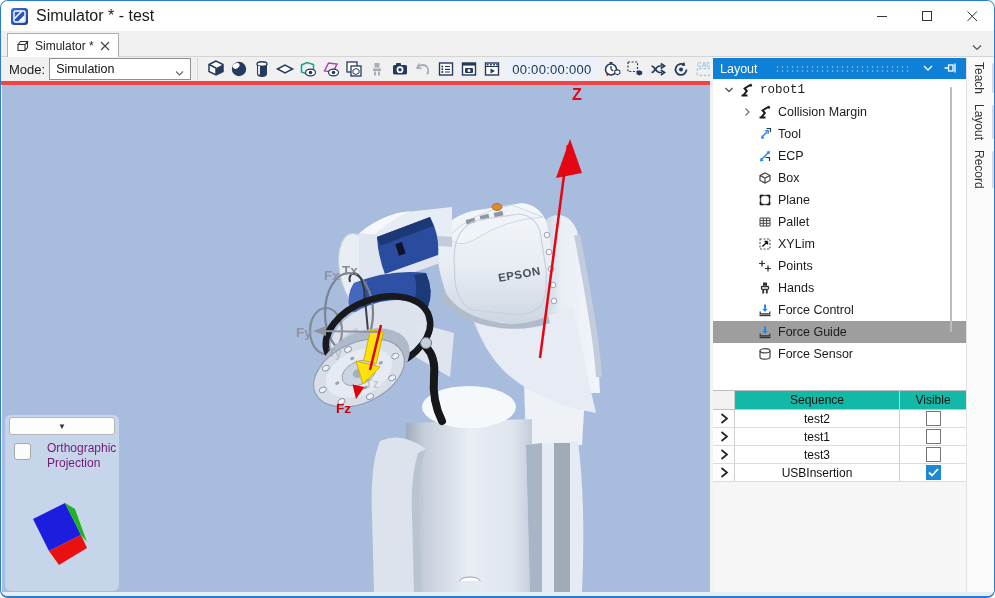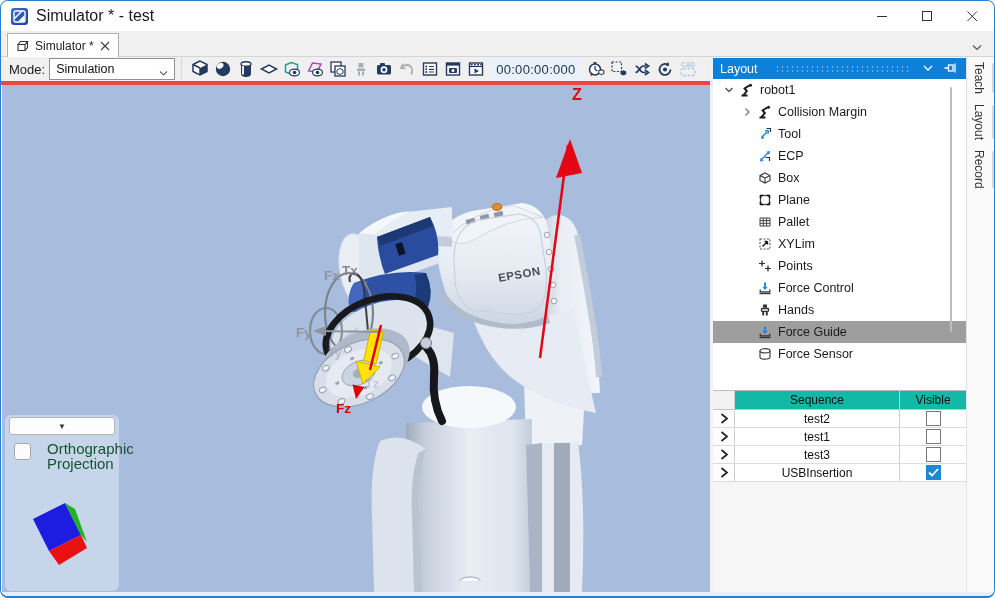--- a/index.html
+++ b/index.html
@@ -11,21 +11,21 @@
   background:linear-gradient(135deg,#3a6fd8,#1b3f9e); position:relative; }
 .appicon svg { position:absolute; left:2px; top:2px; }
 .title-text { font-size:16px; color:#1a1a1a; }
 .winbtn { position:absolute; top:0; width:44px; height:30px; display:flex; align-items:center; justify-content:center; }
 .tabstrip { position:absolute; left:0; top:30px; width:100%; height:26px; background:#f0f0f0; border-bottom:1px solid #d4d4d4; }
 .tab { position:absolute; left:6px; top:2px; height:25px; background:#fff; border:1px solid #aeaeae; border-bottom:none;
   display:flex; align-items:center; padding:0 8px 0 6px; gap:6px; font-size:12px; color:#222; }
 .tabchevron { position:absolute; right:12px; top:7px; color:#555; }
 .toolbar { position:absolute; left:0; top:56px; width:711px; height:28px; background:#f0f0f0; display:flex; align-items:center; border-bottom:4px solid #ef4444; }
 .mode-label { font-size:13px; color:#1a1a1a; margin:0 4px 0 8px; flex-shrink:0; }
-.mode-select { width:126px; height:22px; background:#fff; border:1px solid #909090; display:flex; align-items:center; font-size:12.5px; color:#111; padding-left:6px; position:relative; flex-shrink:0; }
+.mode-select { width:142px; height:22px; background:#fff; border:1px solid #909090; display:flex; align-items:center; font-size:12.5px; color:#111; padding-left:6px; position:relative; flex-shrink:0; }
 .mode-select .chev { position:absolute; right:6px; top:7px; }
 .tsep { width:1px; height:22px; background:#d8d8d8; margin:0 6px; flex-shrink:0; }
 .tbtn { width:23px; height:26px; display:flex; align-items:center; justify-content:center; flex:0 0 auto; }
 .time { height:24px; background:#eaf1fa; color:#16324e; font-size:13px; display:flex; align-items:center; padding:0 6px; margin:0 3px; letter-spacing:0.3px; flex-shrink:0; }
 .viewport { position:absolute; left:1px; top:84px; width:708px; height:507px; background:#a8bcde; overflow:hidden; }
 .bottomstrip { position:absolute; left:0; top:591px; width:100%; height:7px; background:#e7eef8; }
 .splitter { position:absolute; left:709px; top:56px; width:3px; height:535px; background:#f2f2f2; }
 .rightpanel { position:absolute; left:712px; top:56px; width:253px; height:535px; background:#f6f6f6; }
 .phead { position:absolute; left:0; top:1px; width:100%; height:21px; background:#0e80d7; display:flex; align-items:center; }
 .phead-title { color:#fff; font-size:12.5px; margin-left:7px; }
@@ -48,21 +48,21 @@
 .ptc.seq { flex:1; border-right:1px solid #cfcfcf; }
 .ptc.vis { flex:0 0 66px; }
 .cb { width:15px; height:15px; border:1px solid #767676; background:#fff; display:flex; align-items:center; justify-content:center; }
 .cb.on { background:#1e88d2; border-color:#1e88d2; }
 .sidetabs { position:absolute; left:965px; top:56px; width:29px; height:535px; background:#fafafa; border-left:1px solid #e2e2e2; }
 .sidetab { position:relative; writing-mode:vertical-rl; font-size:12px; color:#333; padding:5px 0; margin-left:5px; }
 .sidetab::after { content:""; position:absolute; right:-9px; top:6px; bottom:6px; width:3px; background:#d9d9d9; border-radius:2px; }
 .ovl { position:absolute; left:3px; top:330px; width:114px; height:176px; background:rgba(244,248,253,0.42); border-radius:6px; }
 .ovl-btn { position:absolute; left:4px; top:2px; width:106px; height:18px; background:#fdfdfd; border:1px solid #b5b5b5; border-radius:3px; display:flex; align-items:center; justify-content:center; font-size:8px; color:#333; }
 .ovl-cb { position:absolute; left:9px; top:28px; width:17px; height:17px; background:#fbfbfb; border:1px solid #a8a8a8; border-radius:3px; }
-.ovl-lbl { position:absolute; left:42px; top:26px; width:70px; font-size:15px; color:#14532d; line-height:15px; }
+.ovl-lbl { position:absolute; left:42px; top:26px; width:70px; font-size:12px; color:#701a75; line-height:15px; }
 </style>
 </head>
 <body>
 
 <div id="win">
   <div class="titlebar">
     <div class="appicon">
       <svg width="13" height="13" viewBox="0 0 13 13">
           <rect x="1" y="1" width="11" height="11" rx="1.5" fill="none" stroke="#fff" stroke-width="1.4"></rect>
           <path d="M1.5 8.5 8.5 1.5" stroke="#fff" stroke-width="1.4"></path>
@@ -420,21 +420,21 @@
       <span class="phead-ic" style="right:32px"><svg width="12" height="14">
             <path d="M2 5l4 4 4-4" fill="none" stroke="#fff" stroke-width="1.4"></path>
           </svg></span>
       <span class="phead-ic" style="right:9px"><svg width="14" height="14">
             <path d="M1.5 7h4" stroke="#fff" stroke-width="1.3"></path>
             <rect x="5.5" y="4" width="4.5" height="6" fill="none" stroke="#fff" stroke-width="1.3"></rect>
             <path d="M12 2.5v9" stroke="#fff" stroke-width="1.3"></path>
           </svg></span>
     </div>
     <div class="tree" id="treebox">
-        <div class="trow" style="padding-left: 8px;">
+        <div class="trow" style="padding-left: 8px; font-family: Liberation Mono, monospace;">
           <span class="chv">
             <svg width="12" height="12" viewBox="0 0 12 12">
               <path d="M2.5 4 6 7.5 9.5 4" fill="none" stroke="#555" stroke-width="1.3"></path>
             </svg>
           </span>
           <span class="tic">
             <svg width="16" height="16" viewBox="0 0 16 16">
               <path d="M2.5 13.5h6M4.2 13.5 7.8 9 5.6 6.5 10.2 3.5" stroke="#1a1a1a" stroke-width="2" fill="none"></path>
               <circle cx="11.5" cy="3.2" r="1.5" fill="#1a1a1a"></circle>
             </svg>
@@ -526,38 +526,38 @@
               <path d="M11 7.5v6M8 10.5h6" stroke="#333" stroke-width="1.2"></path>
               <circle cx="11" cy="10.5" r="1.1" fill="#333"></circle>
             </svg>
           </span>
           <span class="lbl">Points</span>
         </div>
         <div class="trow" style="padding-left: 26px;">
           <span class="chv"></span>
           <span class="tic">
             <svg width="16" height="16" viewBox="0 0 16 16">
+              <rect x="6" y="2.5" width="4" height="3.2" fill="#333"></rect>
+              <rect x="4.5" y="6.5" width="7" height="2.8" rx="0.5" fill="none" stroke="#333" stroke-width="1.3"></rect>
+              <path d="M6.2 9.5v4M9.8 9.5v4" stroke="#333" stroke-width="1.9"></path>
+            </svg>
+          </span>
+          <span class="lbl">Hands</span>
+        </div>
+        <div class="trow" style="padding-left: 26px;">
+          <span class="chv"></span>
+          <span class="tic">
+            <svg width="16" height="16" viewBox="0 0 16 16">
               <path d="M8 2.5v4.2" stroke="#1c86ea" stroke-width="2"></path>
               <path d="M8 10 5.3 6.7h5.4Z" fill="#1c86ea"></path>
               <path d="M3.2 9.5v2.3h9.6V9.5" fill="none" stroke="#333" stroke-width="1.2"></path>
               <path d="M2.5 13.5h11" stroke="#333" stroke-width="1.4"></path>
             </svg>
           </span>
           <span class="lbl">Force Control</span>
-        </div>
-        <div class="trow" style="padding-left: 26px;">
-          <span class="chv"></span>
-          <span class="tic">
-            <svg width="16" height="16" viewBox="0 0 16 16">
-              <rect x="6" y="2.5" width="4" height="3.2" fill="#333"></rect>
-              <rect x="4.5" y="6.5" width="7" height="2.8" rx="0.5" fill="none" stroke="#333" stroke-width="1.3"></rect>
-              <path d="M6.2 9.5v4M9.8 9.5v4" stroke="#333" stroke-width="1.9"></path>
-            </svg>
-          </span>
-          <span class="lbl">Hands</span>
         </div>
         <div class="trow sel" style="padding-left: 26px;">
           <span class="chv"></span>
           <span class="tic">
             <svg width="16" height="16" viewBox="0 0 16 16">
               <path d="M8 2.5v4.2" stroke="#1c86ea" stroke-width="2"></path>
               <path d="M8 10 5.3 6.7h5.4Z" fill="#1c86ea"></path>
               <path d="M3.2 9.5v2.3h9.6V9.5" fill="none" stroke="#333" stroke-width="1.2"></path>
               <path d="M2.5 13.5h11" stroke="#333" stroke-width="1.4"></path>
             </svg>

